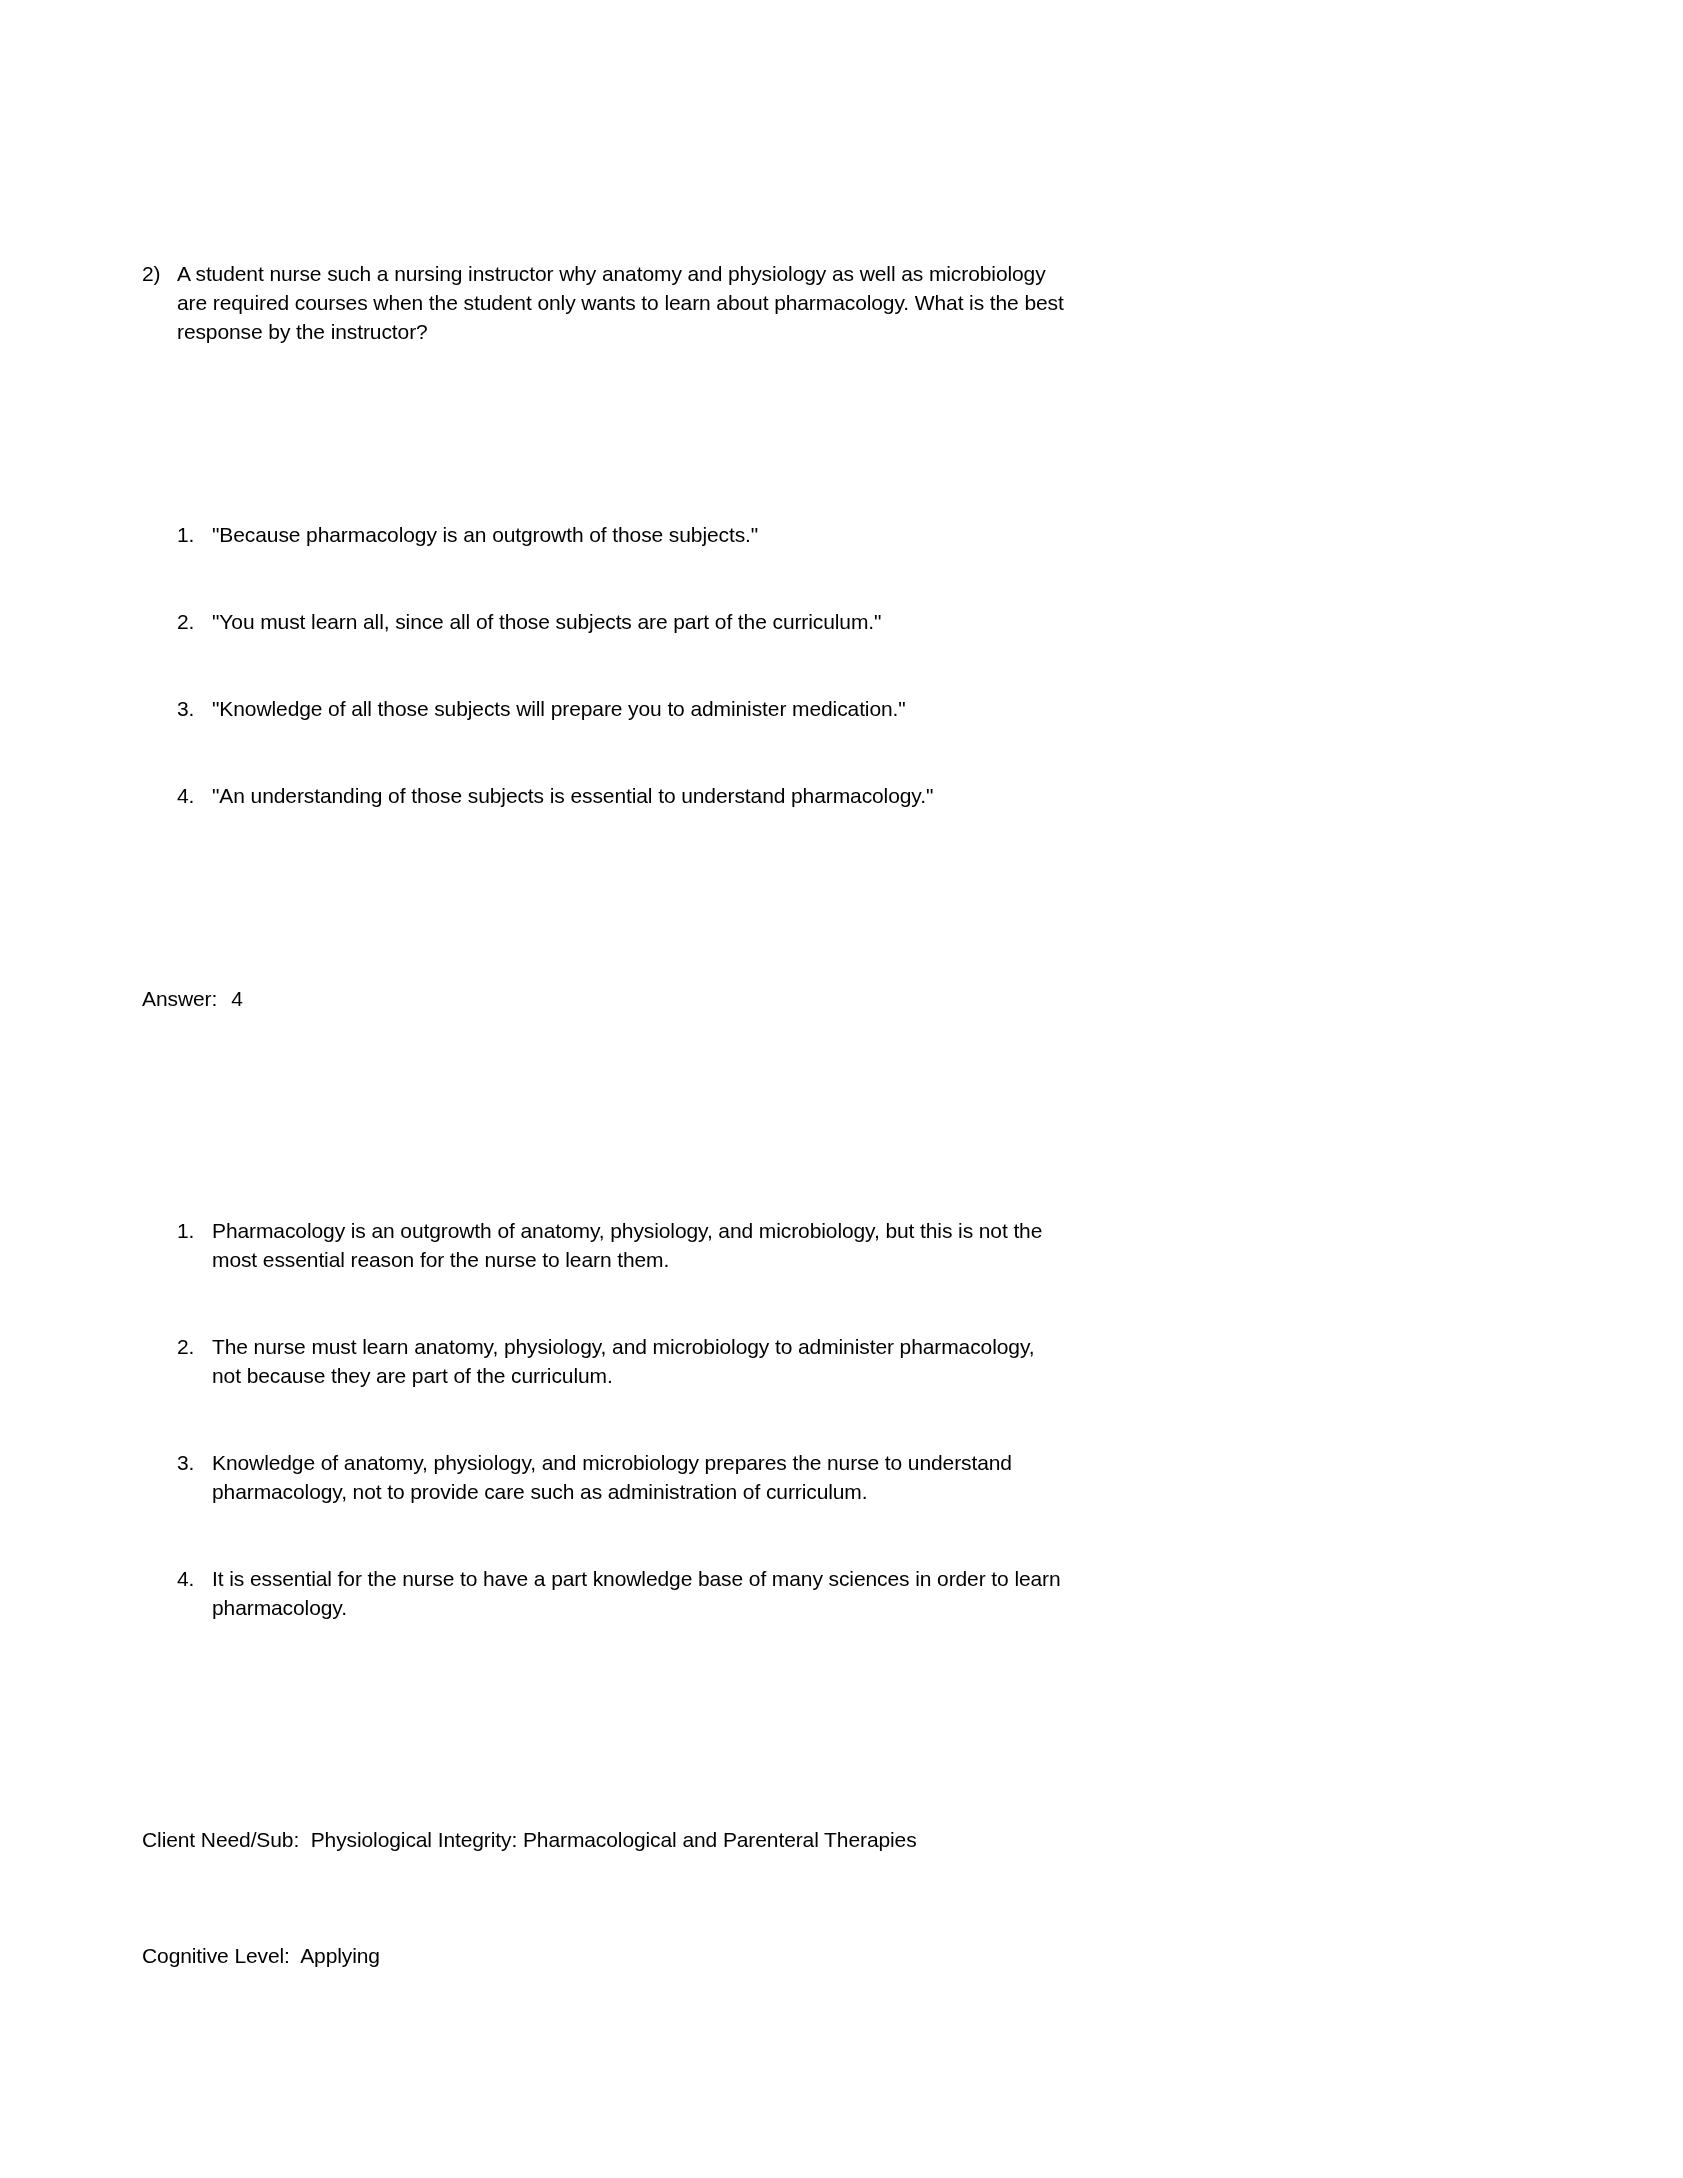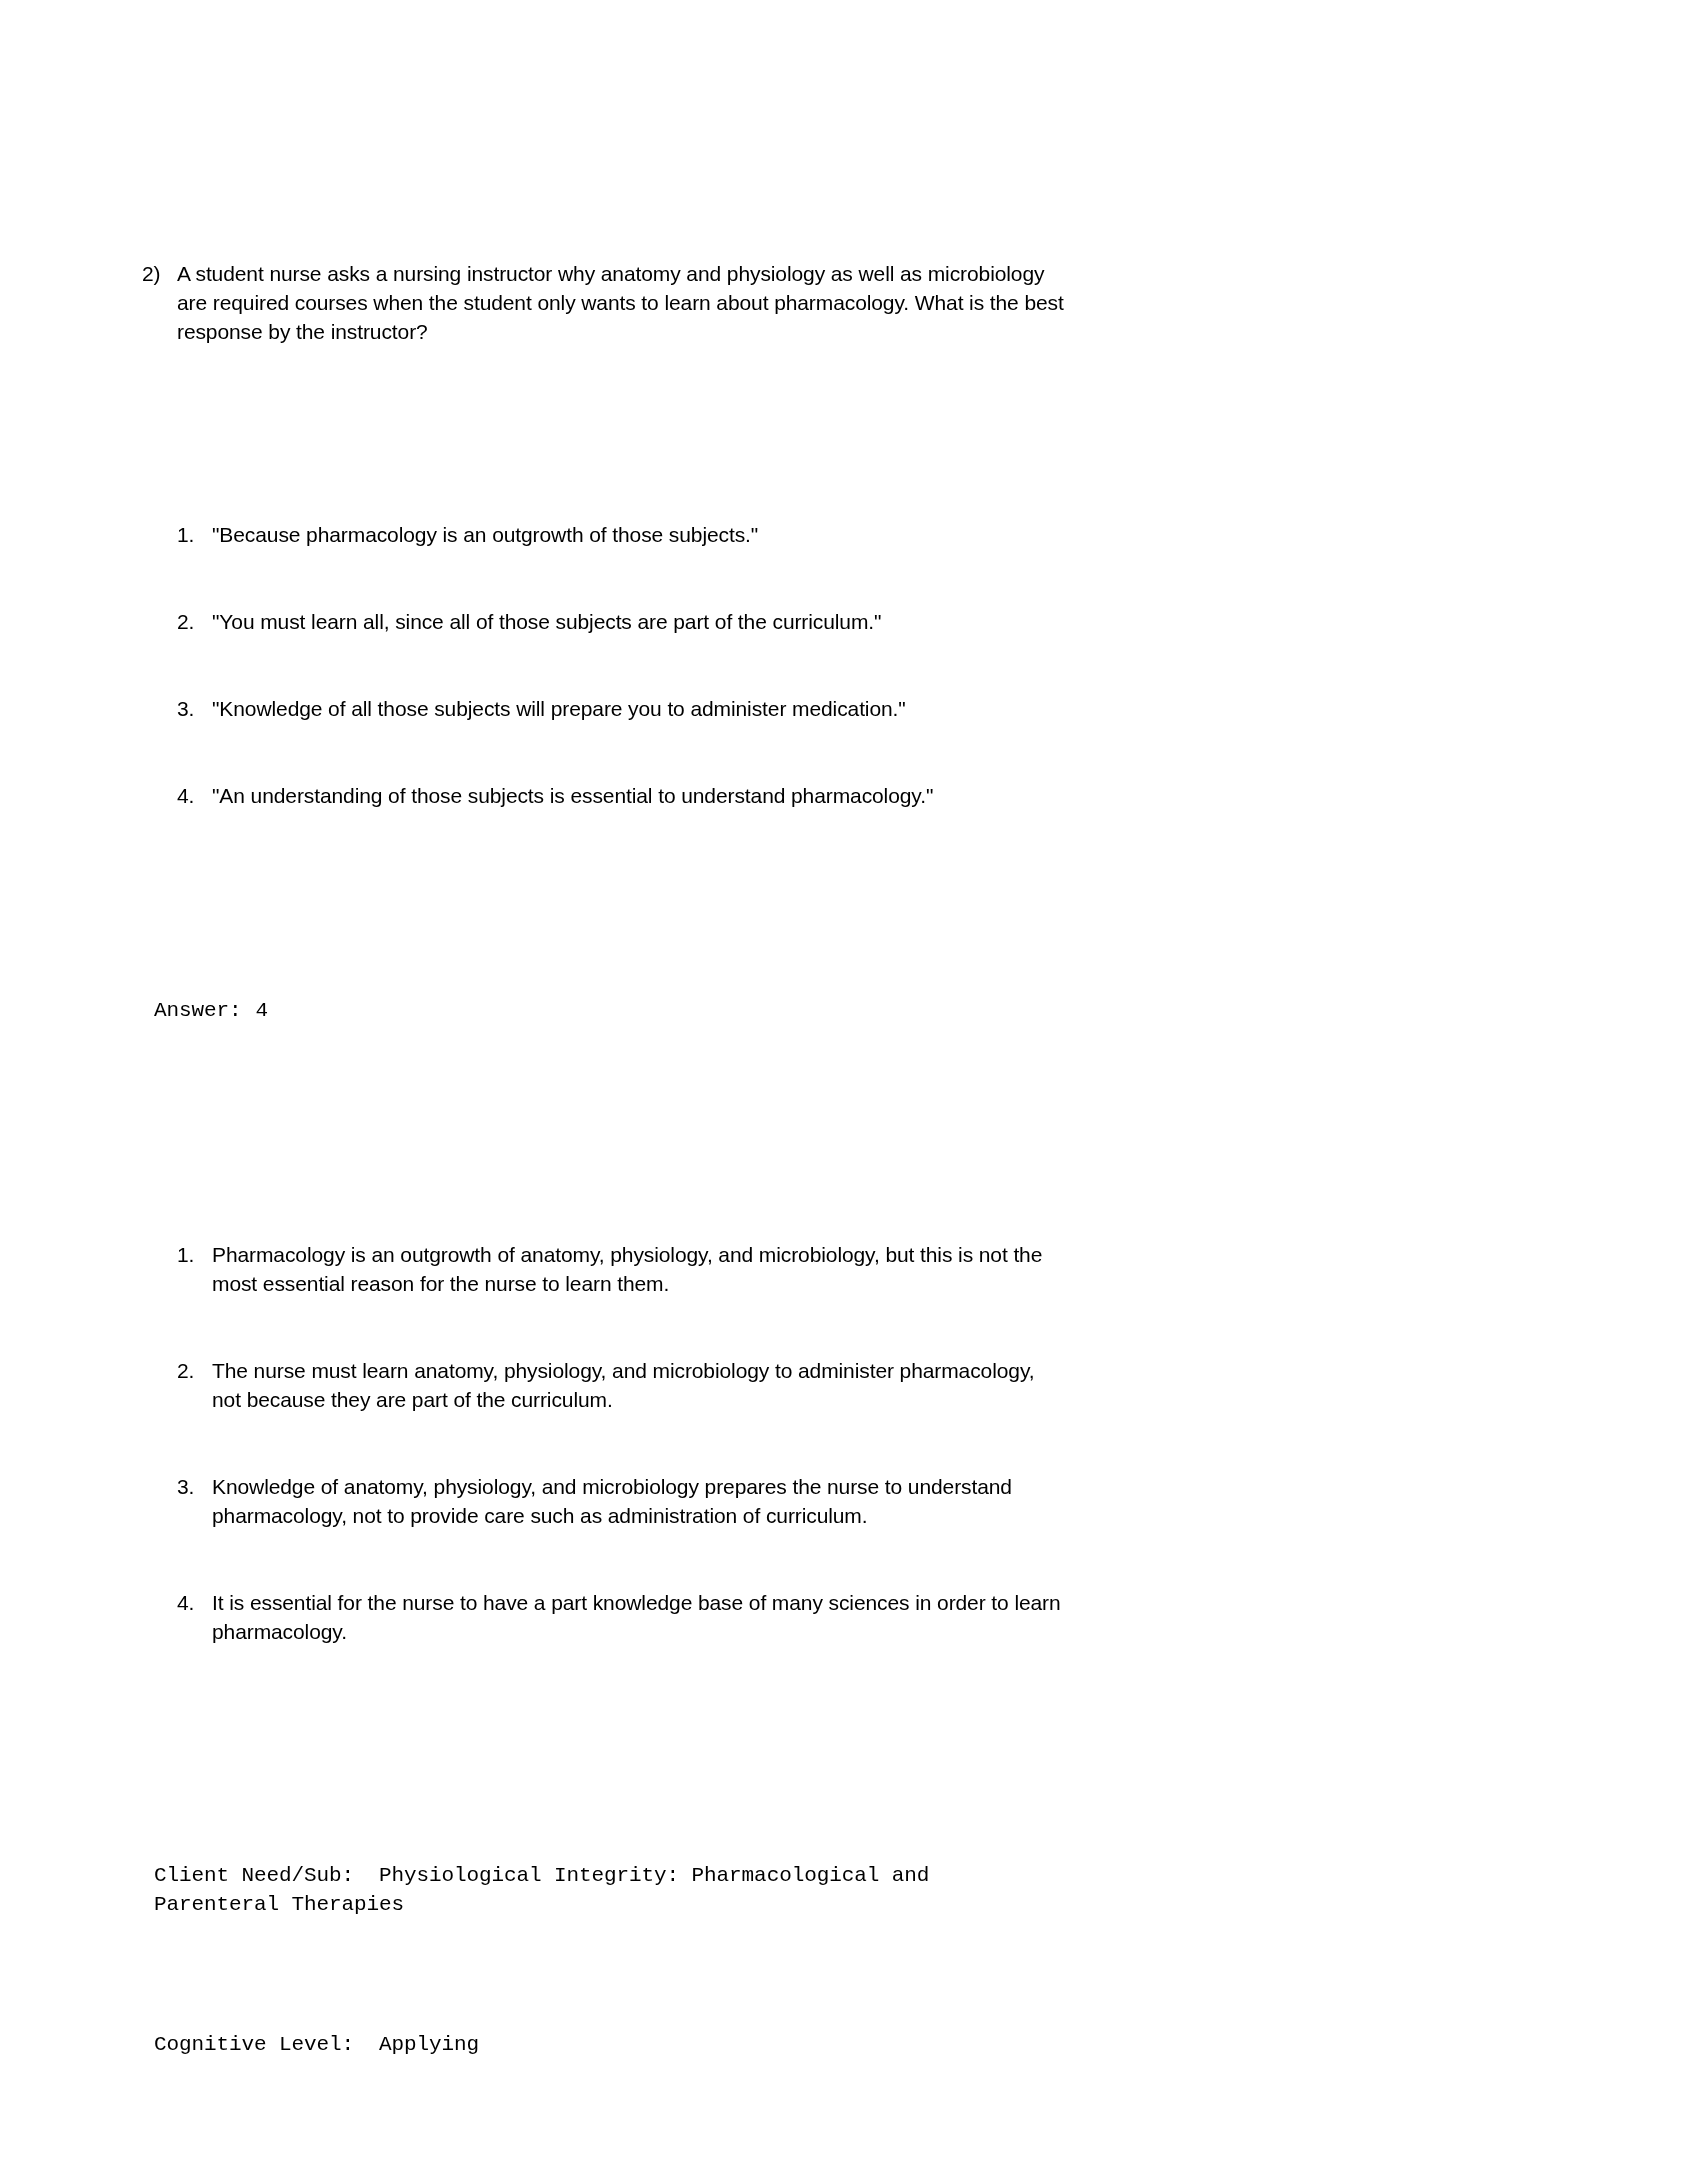--- a/index.html
+++ b/index.html
@@ -34,37 +34,36 @@
   .txt-col {
     flex: 1 1 auto;
   }
   .indent-1 {
     margin-left: 35px;
   }
   .answer-line .value {
     margin-left: 14px;
   }
   p {
-    margin: 12px;
+    margin: 0;
     padding: 0;
-    font-family: Liberation Mono, monospace;
   }
   .meta .label {
     
   }
 </style>
 </head>
 <body>
 
 <div class="page-content">
 
   
   <div class="row">
     <div class="num-col">2)</div>
-    <div class="txt-col">A student nurse asks a nursing instructor why anatomy and physiology as well as microbiology are required courses when the student only wants to learn about pharmacology. What is the best response by the instructor?</div>
+    <div class="txt-col">A student nurse such a nursing instructor why anatomy and physiology as well as microbiology are required courses when the student only wants to learn about pharmacology. What is the best response by the instructor?</div>
   </div>
 
   
   <div class="indent-1">
     <div class="row">
       <div class="num-col">1.</div>
       <div class="txt-col">"Because pharmacology is an outgrowth of those subjects."</div>
     </div>
     <div class="row">
       <div class="num-col">2.</div>

